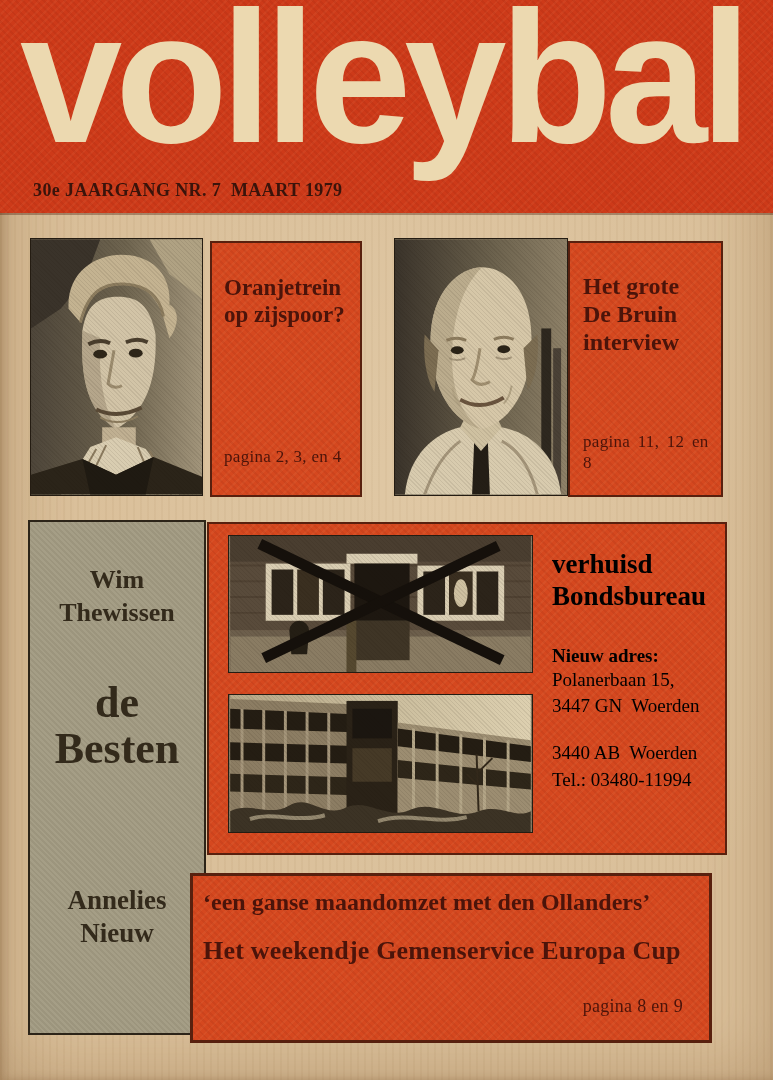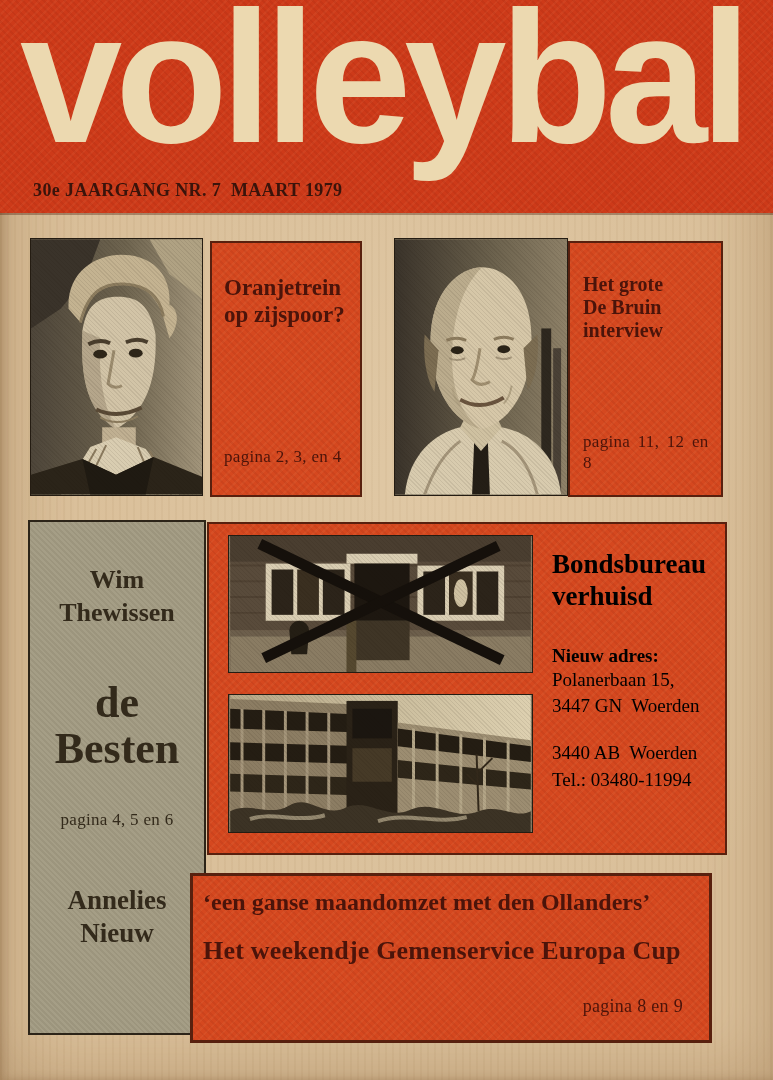--- a/index.html
+++ b/index.html
@@ -55,21 +55,21 @@
   }
   .headline{font-weight:bold;line-height:1.16;margin:0;}
   .page-ref{font-size:17px;letter-spacing:.3px;}
   
   .photo-1{left:30px;top:238px;width:173px;height:258px;}
   .box-oranje{left:210px;top:241px;width:152px;height:256px;}
   .box-oranje .headline{position:absolute;left:12px;top:32px;font-size:23px;}
   .box-oranje .page-ref{position:absolute;left:12px;bottom:28px;}
   .photo-2{left:394px;top:238px;width:174px;height:258px;}
   .box-debruin{left:568px;top:241px;width:155px;height:256px;}
-  .box-debruin .headline{position:absolute;left:13px;top:30px;font-size:20px;}
+  .box-debruin .headline{position:absolute;left:13px;top:30px;font-size:24px;}
   .box-debruin .page-ref{position:absolute;left:13px;bottom:22px;width:128px;word-spacing:3px;line-height:1.2;}
   
   .graybox{
     position:absolute;left:28px;top:520px;width:178px;height:515px;
     background-color:#a59e86;
     background-image:repeating-linear-gradient(45deg, rgba(40,30,10,.07) 0 2px, rgba(0,0,0,0) 2px 4px);
     border:2px solid #2c2418;box-sizing:border-box;
     color:#332a1b;text-align:center;
   }
   .graybox .name-top{position:absolute;left:0;width:100%;top:42px;font-size:26px;font-weight:bold;line-height:1.25;text-align:center;}
@@ -184,21 +184,20 @@
 
   <section class="graybox">
     <div class="name-top">
       <span style="display:block">Wim</span>
       <span style="display:block">Thewissen</span>
     </div>
     <div class="mid-title">
       <span style="display:block">de</span>
       <span style="display:block">Besten</span>
     </div>
-    <div class="page-ref">pagina 4, 5 en 6</div>
     <div class="name-bottom">
       <span style="display:block">Annelies</span>
       <span style="display:block">Nieuw</span>
     </div>
   </section>
 
   <section class="redbox box-bonds"></section>
 
   <div class="photo photo-house">
     <svg viewBox="0 0 305 138" role="img" aria-label="oud bondsbureau pand, doorgekruist met een zwarte X">
@@ -252,22 +251,22 @@
       <path d="M186,34 V120 M210,37 V120 M234,40 V121 M258,43 V121 M282,46 V122" stroke="#b3a587" stroke-width="3"></path>
       <path d="M0,139 L0,118 C20,108 40,124 60,112 C80,100 96,126 118,114 C140,104 160,128 184,116 C208,106 228,128 252,118 C274,110 290,126 305,118 L305,139 Z" fill="#3c3325"></path>
       <path d="M20,126 C40,118 70,130 96,122 M150,128 C180,118 210,132 240,124" stroke="#cfc1a1" stroke-width="4" fill="none" opacity=".6"></path>
       <path d="M250,60 L252,118 M252,78 L266,64 M252,92 L240,80" stroke="#33291b" stroke-width="2" fill="none"></path>
     </svg>
     <div class="halftone"></div>
   </div>
 
   <div class="bonds-text">
     <h2 class="bonds-title">
+      <span style="display:block">verhuisd</span>
       <span style="display:block">Bondsbureau</span>
-      <span style="display:block">verhuisd</span>
     </h2>
     <div class="addr-label">Nieuw adres:</div>
     <div class="addr-line">Polanerbaan 15,</div>
     <div class="addr-line">3447 GN&nbsp; Woerden</div>
     <div class="addr-gap"></div>
     <div class="addr-line">3440 AB&nbsp; Woerden</div>
     <div class="addr-line">Tel.: 03480-11994</div>
   </div>
 
   <section class="redbox box-cup">

